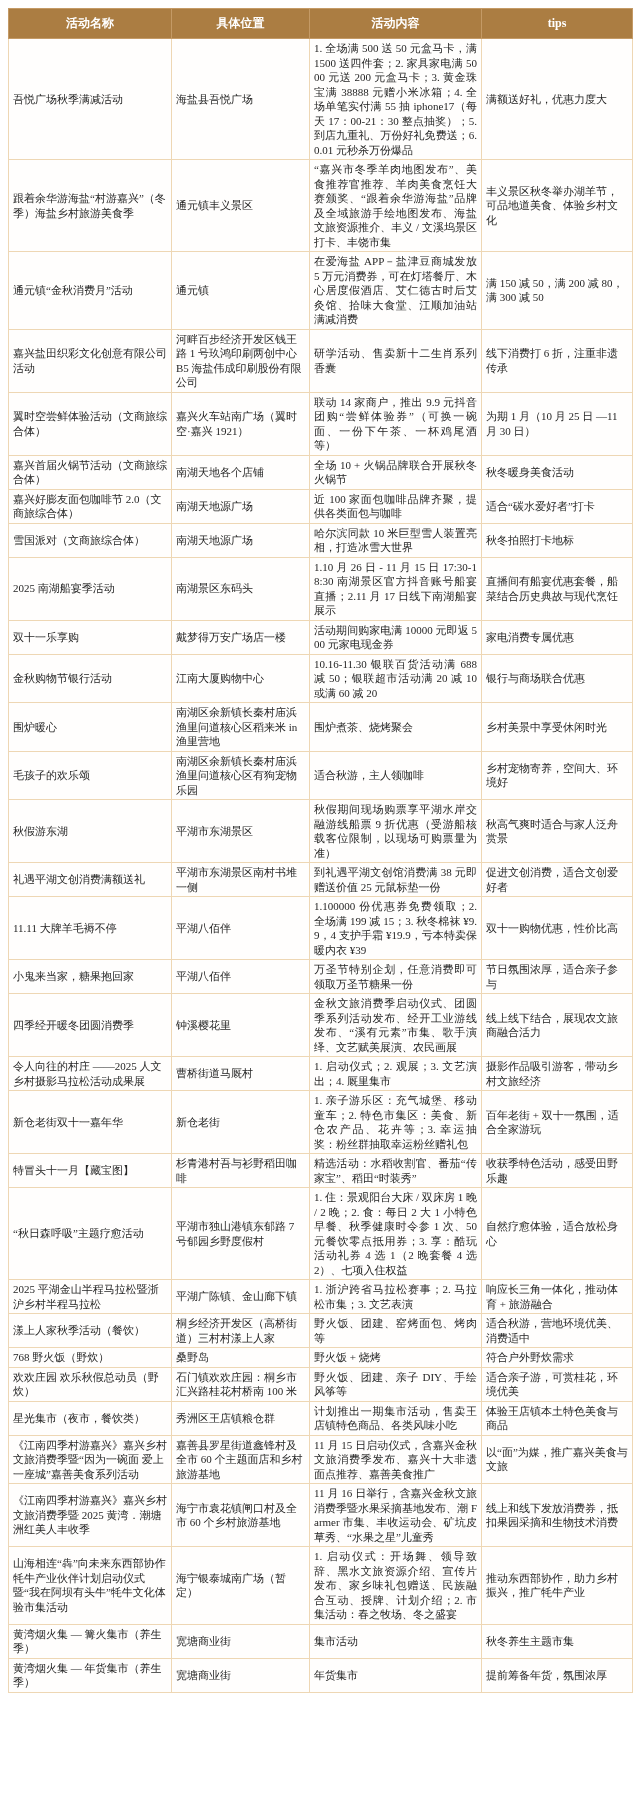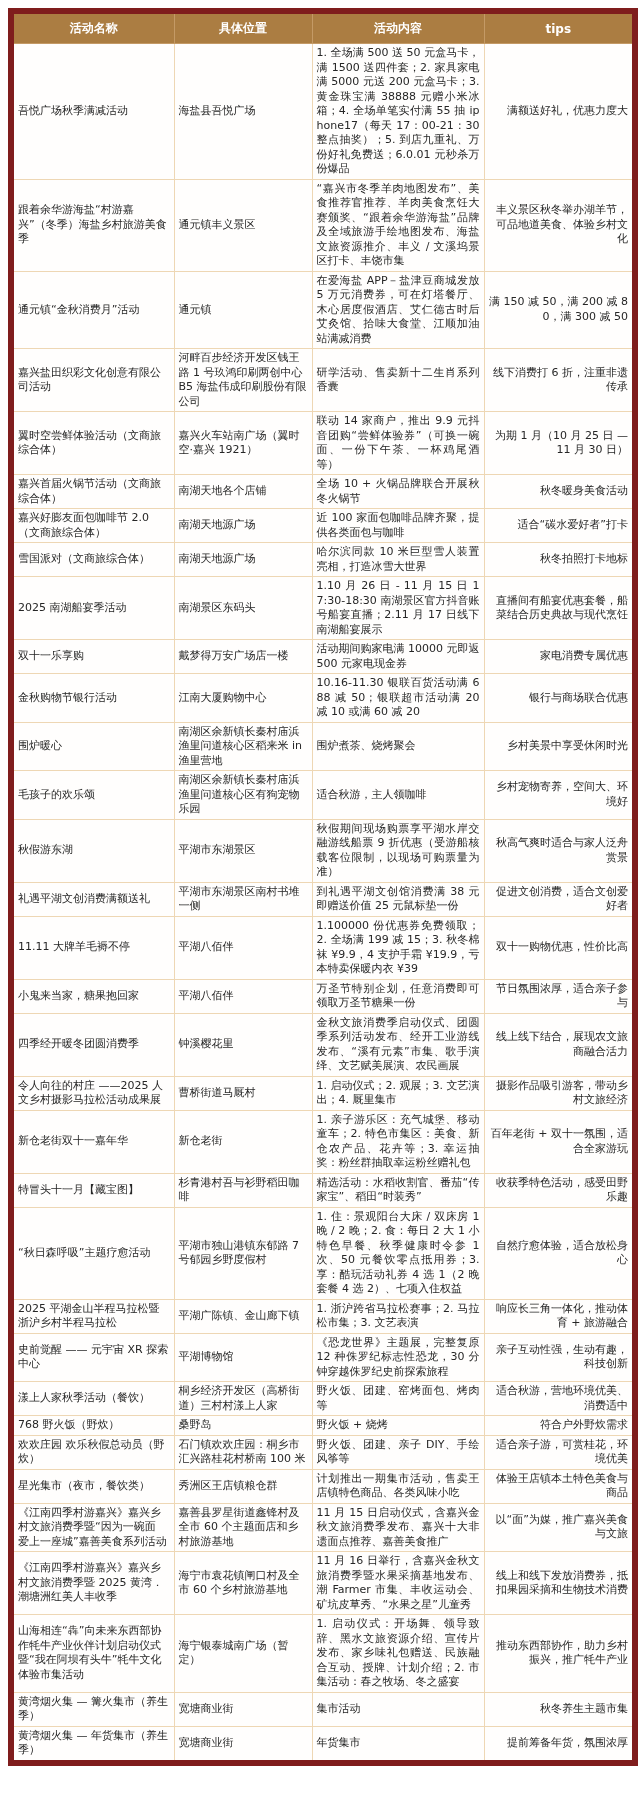--- a/index.html
+++ b/index.html
@@ -12,22 +12,22 @@
   table.events col.c3{width:151px;}
   table.events th{
     background:#ab7d42;color:#ffffff;font-size:12px;font-weight:bold;
     padding:6px 2px;border:1px solid #c49a66;text-align:center;
   }
   table.events td{
     border:1px solid #eed7b4;font-size:11px;line-height:14.5px;color:#262626;
     padding:2px 4px;vertical-align:middle;word-break:break-all;
   }
   table.events td.col2{text-align:justify;margin-left:34px;}
-  table.events td.col3{text-align:right;}
-  table.events{border:6px solid #7f1d1d;}
+  table.events td.col3{text-align:left;}
+  table.events{border:1px solid #7f1d1d;font-family:Liberation Serif, serif;}
 </style>
 </head>
 <body>
 
 <div class="wrap">
   <table class="events">
     <colgroup>
       <col class="c0">
         <col class="c1">
         <col class="c2">
@@ -174,26 +174,20 @@
           <td class="col2">1. 住：景观阳台大床 / 双床房 1 晚 / 2 晚；2. 食：每日 2 大 1 小特色早餐、秋季健康时令参 1 次、50 元餐饮零点抵用券；3. 享：酷玩活动礼券 4 选 1（2 晚套餐 4 选 2）、七项入住权益</td>
           <td class="col3">自然疗愈体验，适合放松身心</td>
         </tr>
         <tr>
           <td class="col0">2025 平湖金山半程马拉松暨浙沪乡村半程马拉松</td>
           <td class="col1">平湖广陈镇、金山廊下镇</td>
           <td class="col2">1. 浙沪跨省马拉松赛事；2. 马拉松市集；3. 文艺表演</td>
           <td class="col3">响应长三角一体化，推动体育 + 旅游融合</td>
         </tr>
         <tr>
-          <td class="col0">史前觉醒 —— 元宇宙 XR 探索中心</td>
-          <td class="col1">平湖博物馆</td>
-          <td class="col2">《恐龙世界》主题展，完整复原 12 种侏罗纪标志性恐龙，30 分钟穿越侏罗纪史前探索旅程</td>
-          <td class="col3">亲子互动性强，生动有趣，科技创新</td>
-        </tr>
-        <tr>
           <td class="col0">漾上人家秋季活动（餐饮）</td>
           <td class="col1">桐乡经济开发区（高桥街道）三村村漾上人家</td>
           <td class="col2">野火饭、团建、窑烤面包、烤肉等</td>
           <td class="col3">适合秋游，营地环境优美、消费适中</td>
         </tr>
         <tr>
           <td class="col0">768 野火饭（野炊）</td>
           <td class="col1">桑野岛</td>
           <td class="col2">野火饭 + 烧烤</td>
           <td class="col3">符合户外野炊需求</td>

